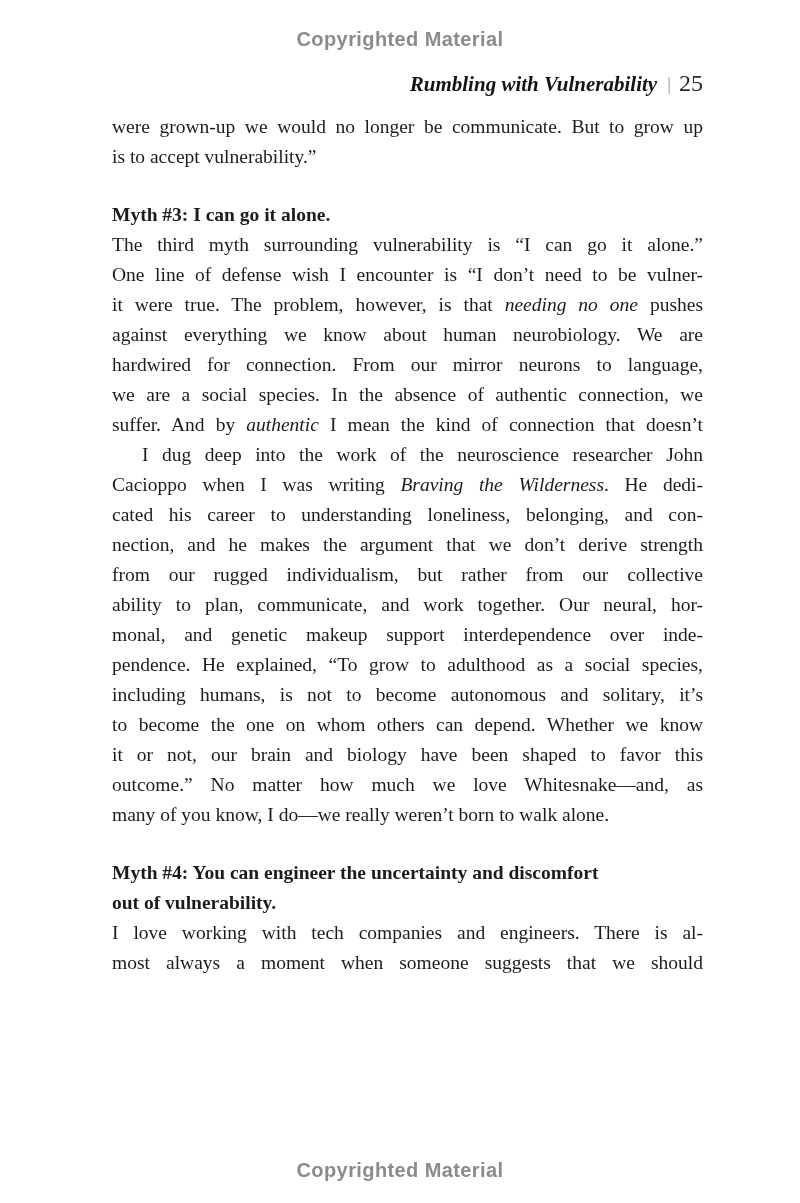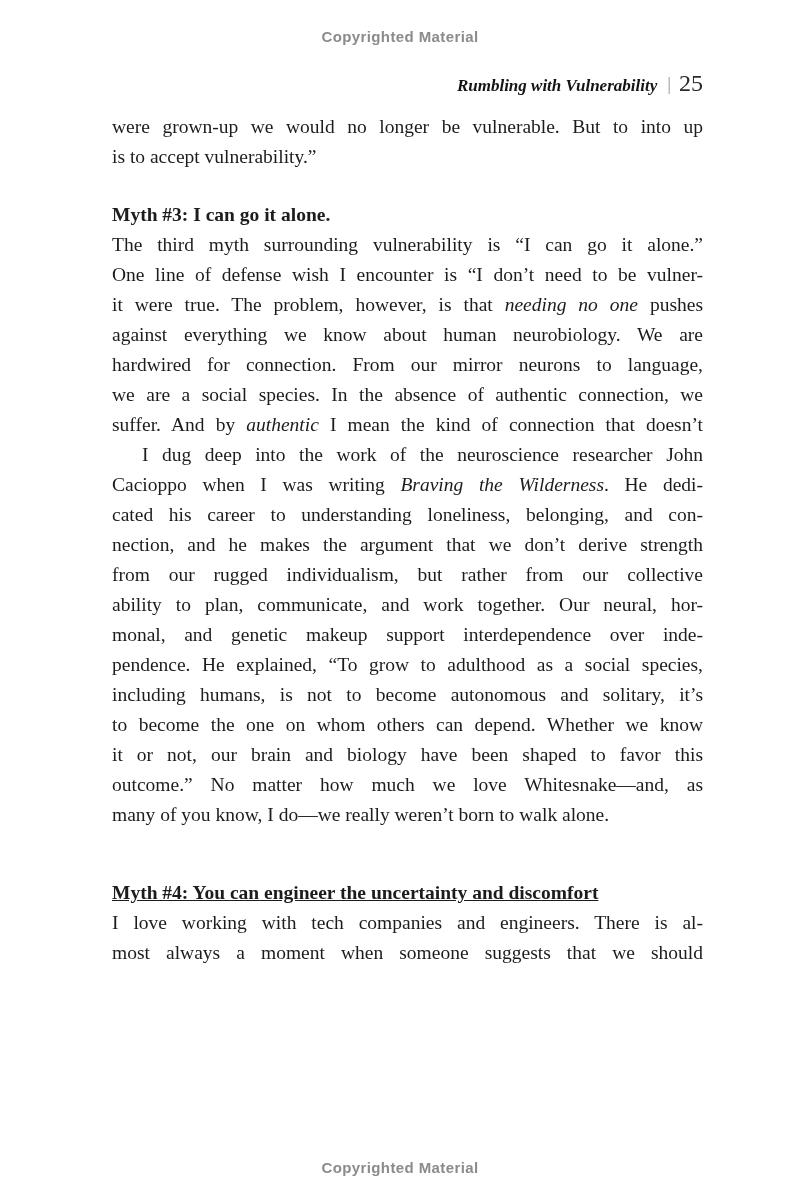--- a/index.html
+++ b/index.html
@@ -12,39 +12,39 @@
     color: #1c1c1c;
     overflow: hidden;
   }
   .copyright {
     position: absolute;
     left: 0;
     width: 800px;
     text-align: center;
     font-family: "Liberation Sans", sans-serif;
     font-weight: bold;
-    font-size: 15px;
+    font-size: 20px;
     letter-spacing: 0.4px;
     color: #8b8b8b;
   }
   .copyright.top { top: 28px; }
   .copyright.bottom { top: 1159px; }
   .running-header {
     position: absolute;
     left: 112px;
     top: 68px;
     width: 591px;
     text-align: right;
     line-height: 30px;
     white-space: nowrap;
   }
   .running-title {
     font-style: italic;
     font-weight: bold;
-    font-size: 17px;
+    font-size: 21px;
     color: #141414;
   }
   .header-sep {
     font-size: 19px;
     color: #9a9a9a;
     font-weight: normal;
     padding: 0 8px 0 10px;
     vertical-align: 1px;
   }
   .page-num {
@@ -54,41 +54,41 @@
   .body-text {
     position: absolute;
     left: 112px;
     top: 112px;
     width: 591px;
     font-size: 19.5px;
     line-height: 30px;
   }
   .block { margin: 0; }
   .block.heading { margin-top: 28px; }
-  .block.heading.space-large { margin-top: 48px; text-decoration: underline; }
+  .block.heading.space-large { margin-top: 28px; }
   .block.heading .line { font-weight: bold; }
   .line { height: 30px; }
   .line.j { text-align: justify; text-align-last: justify; }
   .line.indent { text-indent: 30px; }
   em { font-style: italic; }
 </style>
 </head>
 <body>
 
 <div class="page">
 
   <div class="copyright top">Copyrighted Material</div>
 
   <div class="running-header">
     <span class="running-title">Rumbling with Vulnerability</span><span class="header-sep">|</span><span class="page-num">25</span>
   </div>
 
   <div class="body-text">
       <div class="block paragraph">
-        <div class="line j">were grown-up we would no longer be vulnerable. But to into up</div>
+        <div class="line j">were grown-up we would no longer be communicate. But to grow up</div>
         <div class="line">is to accept vulnerability.”</div>
       </div>
       <div class="block heading">
         <div class="line">Myth #3: I can go it alone.</div>
       </div>
       <div class="block paragraph">
         <div class="line j">The third myth surrounding vulnerability is “I can go it alone.”</div>
         <div class="line j">One line of defense wish I encounter is “I don’t need to be vulner-</div>
         <div class="line j">it were true. The problem, however, is that <em>needing no one</em> pushes</div>
         <div class="line j">against everything we know about human neurobiology. We are</div>
@@ -106,20 +106,21 @@
         <div class="line j">monal, and genetic makeup support interdependence over inde-</div>
         <div class="line j">pendence. He explained, “To grow to adulthood as a social species,</div>
         <div class="line j">including humans, is not to become autonomous and solitary, it’s</div>
         <div class="line j">to become the one on whom others can depend. Whether we know</div>
         <div class="line j">it or not, our brain and biology have been shaped to favor this</div>
         <div class="line j">outcome.” No matter how much we love Whitesnake—and, as</div>
         <div class="line">many of you know, I do—we really weren’t born to walk alone.</div>
       </div>
       <div class="block heading space-large">
         <div class="line">Myth #4: You can engineer the uncertainty and discomfort</div>
+        <div class="line">out of vulnerability.</div>
       </div>
       <div class="block paragraph">
         <div class="line j">I love working with tech companies and engineers. There is al-</div>
         <div class="line j">most always a moment when someone suggests that we should</div>
       </div>
     </div>
 
   <div class="copyright bottom">Copyrighted Material</div>
 
 </div>

